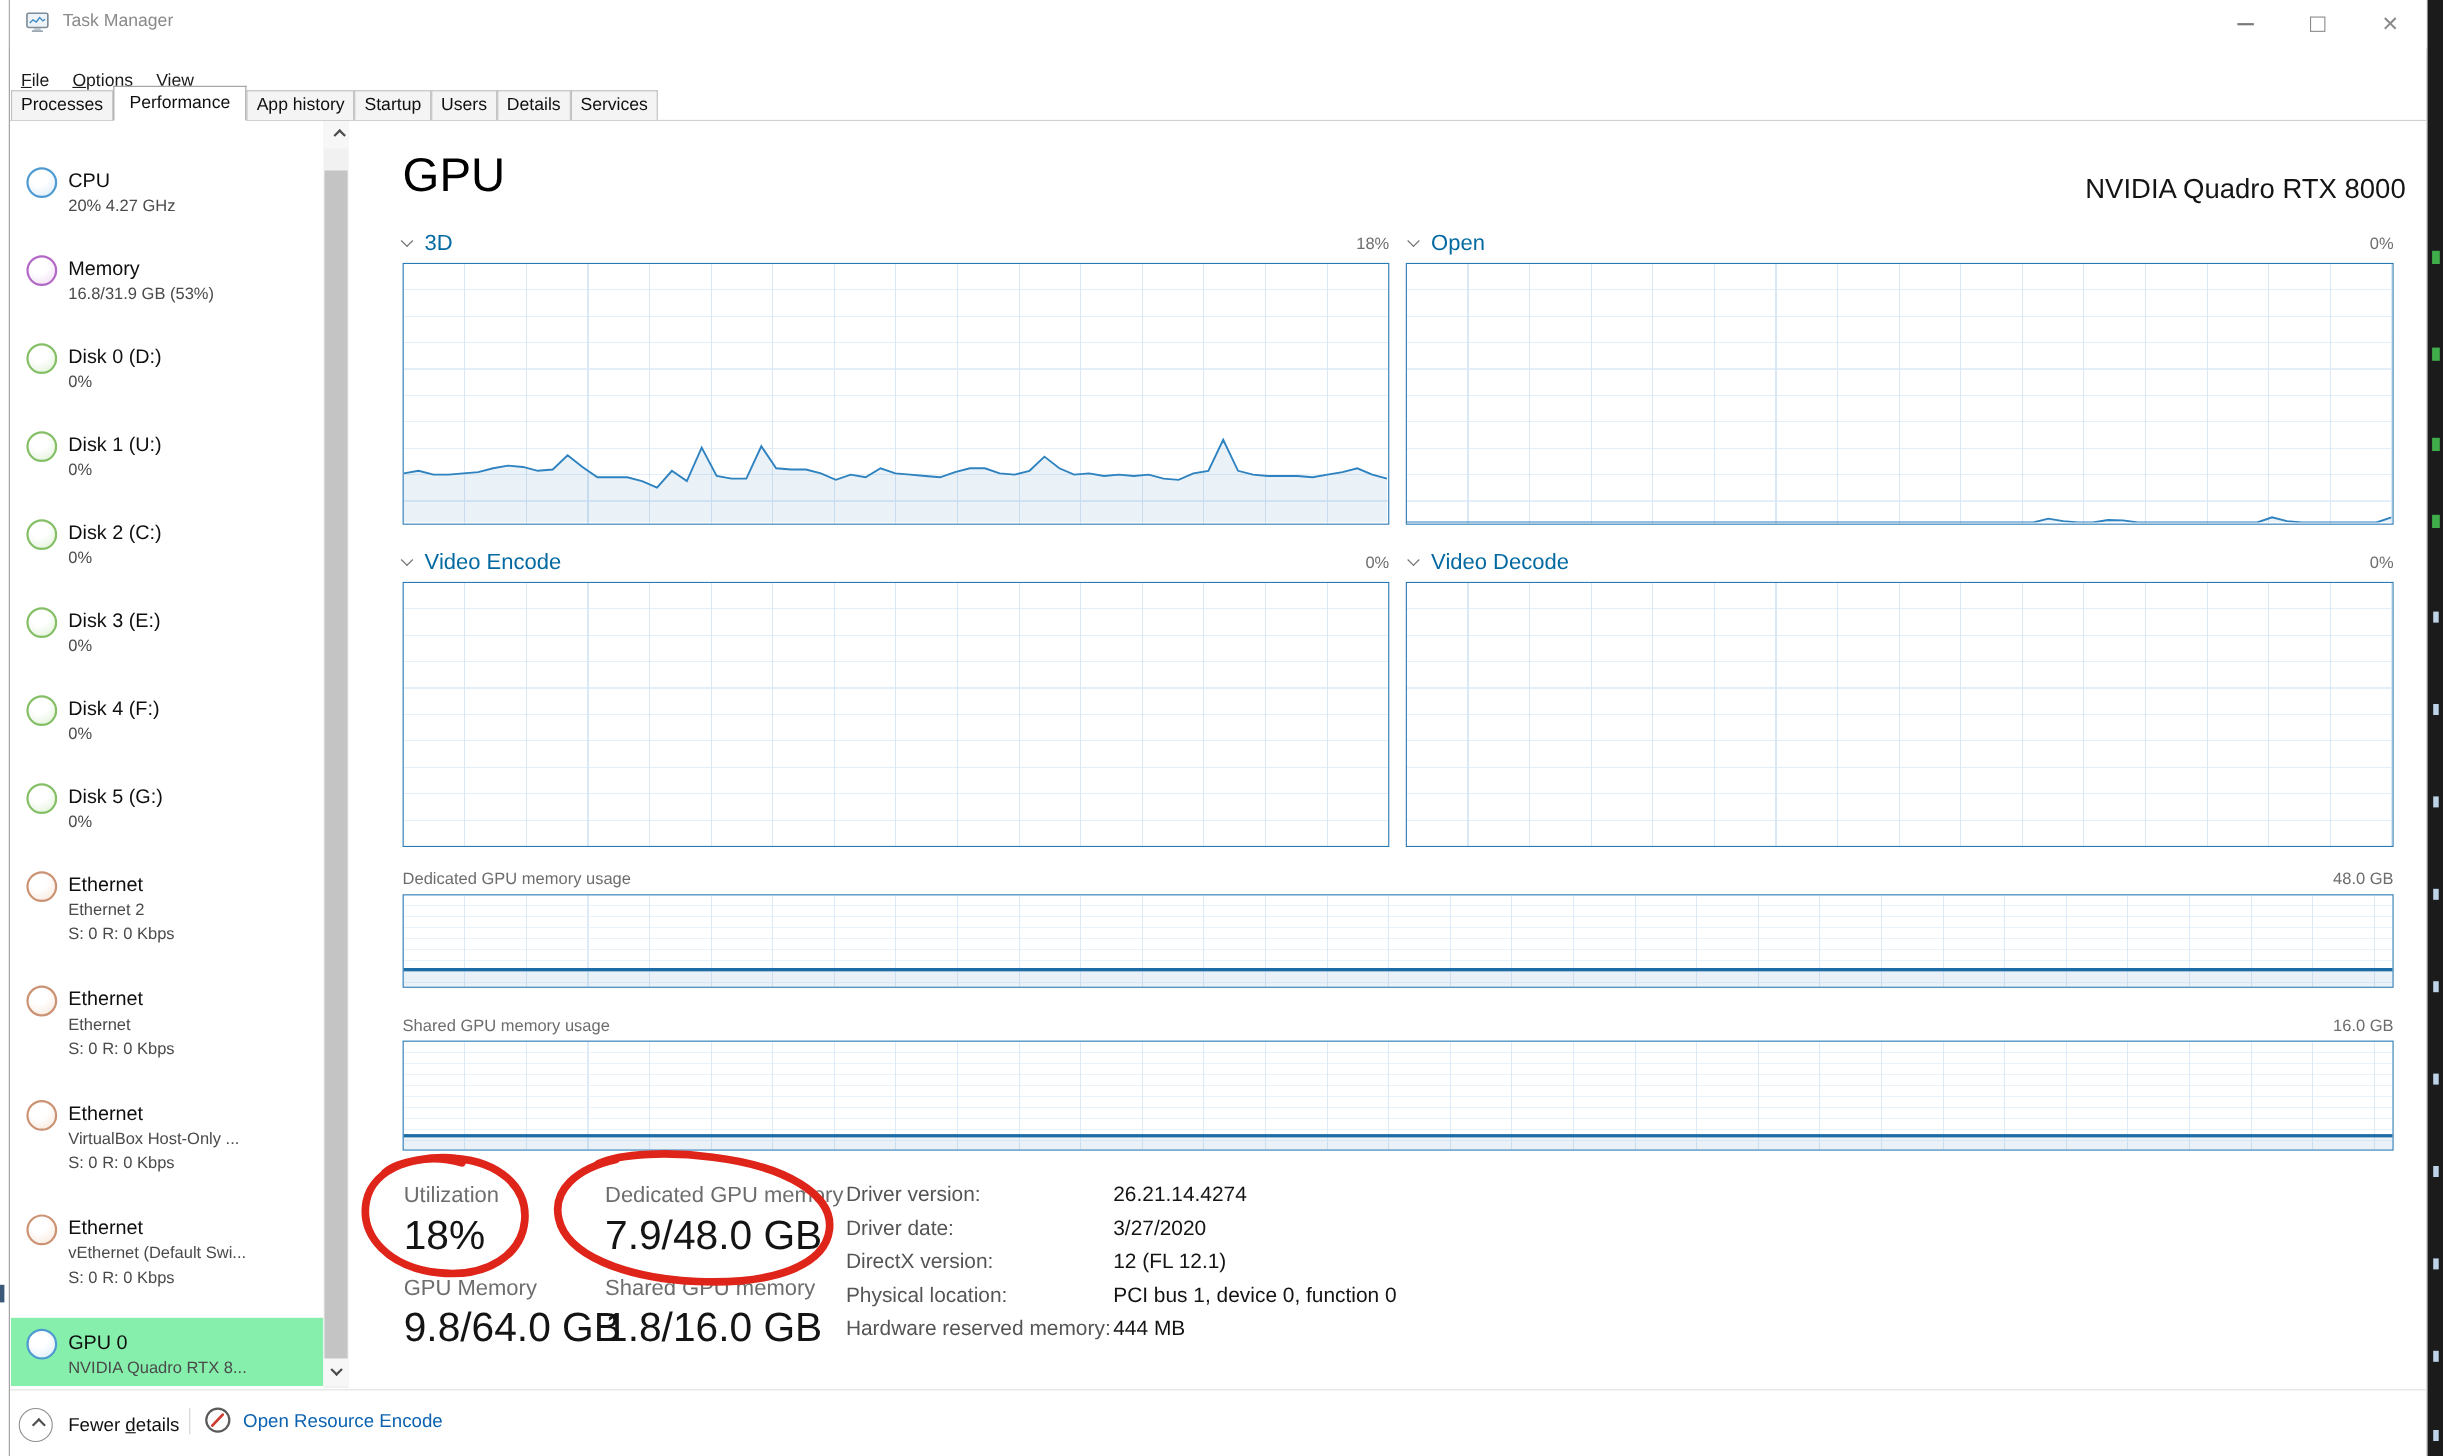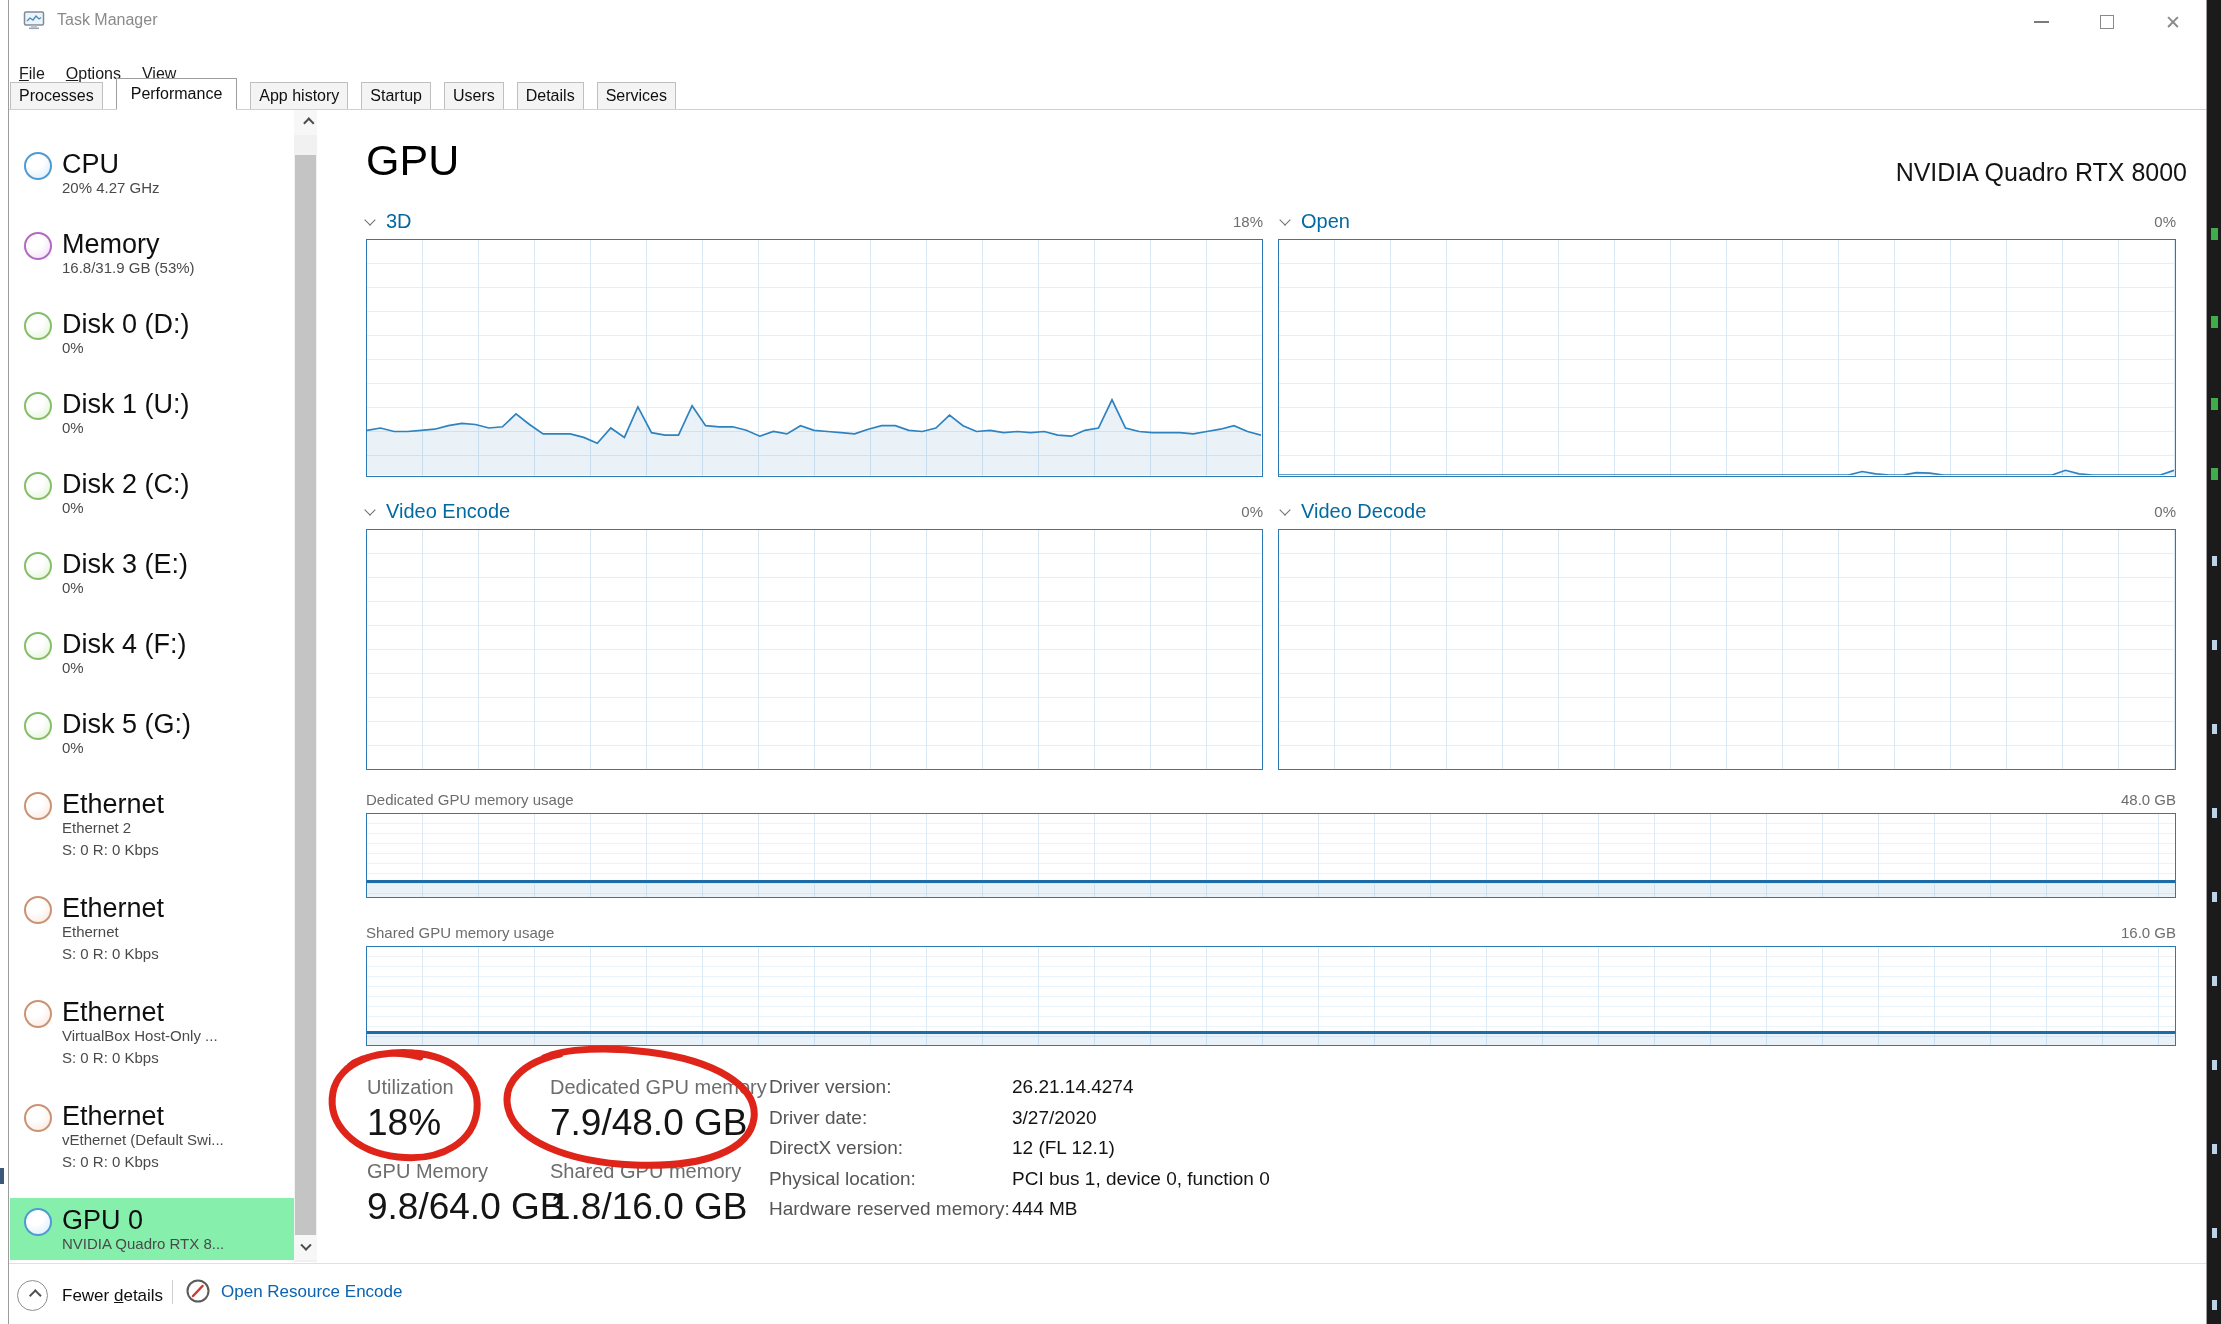--- a/index.html
+++ b/index.html
@@ -17,34 +17,34 @@
   .win-btn { width:66px; height:44px; display:flex; align-items:center; justify-content:center; cursor:default; }
   .glyph-min { width:15px; height:0; border-top:2px solid #7a7a7a; display:block; }
   .glyph-max { width:14px; height:14px; border:1.5px solid #8a8a8a; display:block; }
   .glyph-close { font-size:19px; color:#8a8a8a; line-height:1; }
 
   .menubar { position:absolute; left:10px; top:46px; height:28px; display:flex; gap:21px; align-items:center; font-size:16px; color:#1a1a1a; }
   .menu-item { cursor:default;margin-top:28px; }
 
   .tabbar { position:absolute; left:0; top:79px; right:0; height:31px; display:flex; align-items:flex-end; padding-left:1px; border-bottom:1px solid #d0d0d0; }
   .tab { height:27px; line-height:25px; padding:0 8px; font-size:16px; color:#0f0f0f;
-         border:1px solid #bfbfbf; border-bottom:none; background:#f4f4f4; margin-right:13px; }
+         border:1px solid #bfbfbf; border-bottom:none; background:#f4f4f4; margin-right:0; }
   .tab.active { height:32px; line-height:30px; padding:0 14px; background:#fff; border:1px solid #9d9d9d; border-bottom:1px solid #fff; margin-bottom:-1px; z-index:3; }
 
   
   .sidebar-list { position:absolute; left:1px; top:110px; width:284px; padding-top:32px; }
   .side-item { position:relative; height:80px; padding:10px 0 0 52px; }
   .side-item.tall { height:104px; }
   .side-item.selected { height:62px; background:#86efac; }
   .ring { position:absolute; left:14px; top:10px; width:28px; height:28px; border-radius:50%; border:2.5px solid; }
   .ring.blue   { border-color:#4f9bd1; background:radial-gradient(circle at 38% 30%, #ffffff 35%, #d7eaf8); }
   .ring.purple { border-color:#b268c4; background:radial-gradient(circle at 38% 30%, #ffffff 35%, #eed9f3); }
   .ring.green  { border-color:#84bf66; background:radial-gradient(circle at 38% 30%, #ffffff 35%, #def0d3); }
   .ring.orange { border-color:#cb9373; background:radial-gradient(circle at 38% 30%, #ffffff 35%, #f7e5d8); }
-  .side-title { font-size:27px; line-height:24px; color:#0f0f0f; }
+  .side-title { font-size:18px; line-height:24px; color:#0f0f0f; }
   .side-sub { font-size:15px; line-height:20px; color:#4a4a4a; margin-top:2px; white-space:nowrap; }
 
   
   .vscroll { position:absolute; left:285px; top:110px; width:23px; height:1152px; background:#f1f1f1; }
   .sc-btn { position:absolute; left:0; width:23px; height:25px; background:#f7f7f7; display:flex; align-items:center; justify-content:center; }
   .sc-btn.up { top:0; } .sc-btn.down { bottom:2px; }
   .sc-chev { width:8px; height:8px; border-left:2px solid #4d4d4d; border-bottom:2px solid #4d4d4d; }
   .sc-chev.u { transform:rotate(135deg) translate(-2px,-2px); }
   .sc-chev.d { transform:rotate(-45deg) translate(2px,-2px); }
   .sc-thumb { position:absolute; left:1px; top:45px; width:21px; height:1082px; background:#c4c4c4; }

